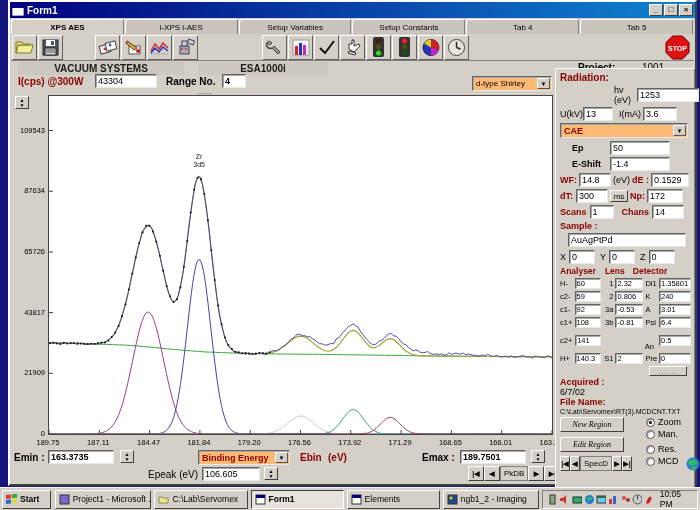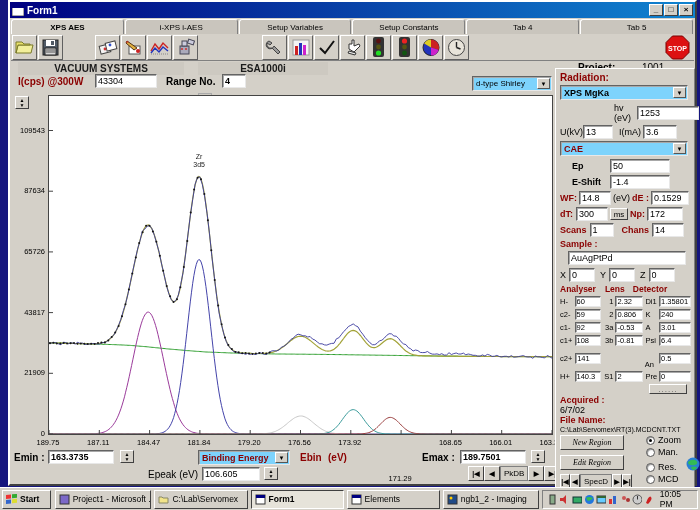--- a/index.html
+++ b/index.html
@@ -39,21 +39,21 @@
             font-size:10px; font-weight:bold; color:#1a1a1a; text-align:center;
             line-height:13px; }
   .lbl { position:absolute; font-size:10px; color:#000; }
   .red { color:#8b0000; font-weight:bold; }
 
   
   .fld { background:#fff; border:1px solid; border-color:#636363 #e8e8e8 #e8e8e8 #636363;
          box-shadow:inset 1px 1px 0 #a8a8a8; font-size:9px; font-family:"Liberation Sans",sans-serif;
          padding:0 2px; color:#000; height:14px; }
   input.fld { outline:none; }
-  .drop { position:absolute; background:#7dd3fc; border:1px solid;
+  .drop { position:absolute; background:#fdba74; border:1px solid;
           border-color:#636363 #e8e8e8 #e8e8e8 #636363; box-shadow:inset 1px 1px 0 #a8a8a8;
           height:15px; font-size:9px; display:flex; align-items:center; padding-left:3px; }
   .drop .arrowbox { position:absolute; right:1px; top:1px; bottom:1px; width:13px;
           background:#d4d0c8; border:1px solid; border-color:#fff #555 #555 #fff;
           font-size:6px; display:flex; align-items:center; justify-content:center; color:#000; }
   .spin { width:14px; height:13px; background:#d4d0c8; border:1px solid;
           border-color:#fff #404040 #404040 #fff; display:flex; flex-direction:column;
           align-items:center; justify-content:center; font-size:5px; line-height:5px; color:#000; }
   .btn3d { background:#d4d0c8; border:1px solid; border-color:#fff #404040 #404040 #fff;
            font-size:8px; color:#000; display:inline-flex; align-items:center; justify-content:center; }
@@ -362,21 +362,21 @@
         <span style="top: 123.512px;">109543</span>
       </div>
   <div id="xlabels">
         <span style="left: 18px;">189.75</span>
         <span style="left: 68.3px;">187.11</span>
         <span style="left: 118.6px;">184.47</span>
         <span style="left: 168.9px;">181.84</span>
         <span style="left: 219.2px;">179.20</span>
         <span style="left: 269.5px;">176.56</span>
         <span style="left: 319.8px;">173.92</span>
-        <span style="left: 370.1px; margin-top: 36px;">171.29</span>
+        <span style="left: 370.1px;">171.29</span>
         <span style="left: 420.4px;">168.65</span>
         <span style="left: 470.7px;">166.01</span>
         <span style="left: 521px;">163.37</span>
       </div>
 
   <span class="lbl" style="left:4px; top:450px; font-weight:bold;">Emin :</span>
   <input class="fld" style="position: absolute; left: 38px; top: 448px; width: 66px; font-weight: bold;" value="163.3735">
   <div class="spin" style="position:absolute; left:110px; top:448px;">
         <span>▲</span>
         <span>▼</span>
@@ -405,24 +405,20 @@
     <div class="btn3d nbtn">◀</div>
     <div class="ncap">PkDB</div>
     <div class="btn3d nbtn">▶</div>
     <div class="btn3d nbtn">▶|</div>
   </div>
 
   <div id="panel">
     <div class="row">
           <span class="rl red" style="font-size:10px;">Radiation:</span>
         </div>
-    <div class="drop" style="position:relative; width:128px; margin-bottom:3px;">
-      <span style="font-weight:bold;">XPS MgKa</span>
-      <div class="arrowbox">▼</div>
-    </div>
     <div class="row" style="margin-left:14px;padding-left:40px;">
       <span class="rl">hv (eV)</span>
       <input class="fld" style="width: 62px; margin-left: 6px;" value="1253">
     </div>
     <div class="row">
       <span class="rl">U(kV)</span>
       <input class="fld" style="width: 30px;" value="13">
       <span class="rl" style="margin-left:6px;">I(mA)</span>
       <input class="fld" style="width: 34px; margin-left: 2px;" value="3.6">
     </div>

